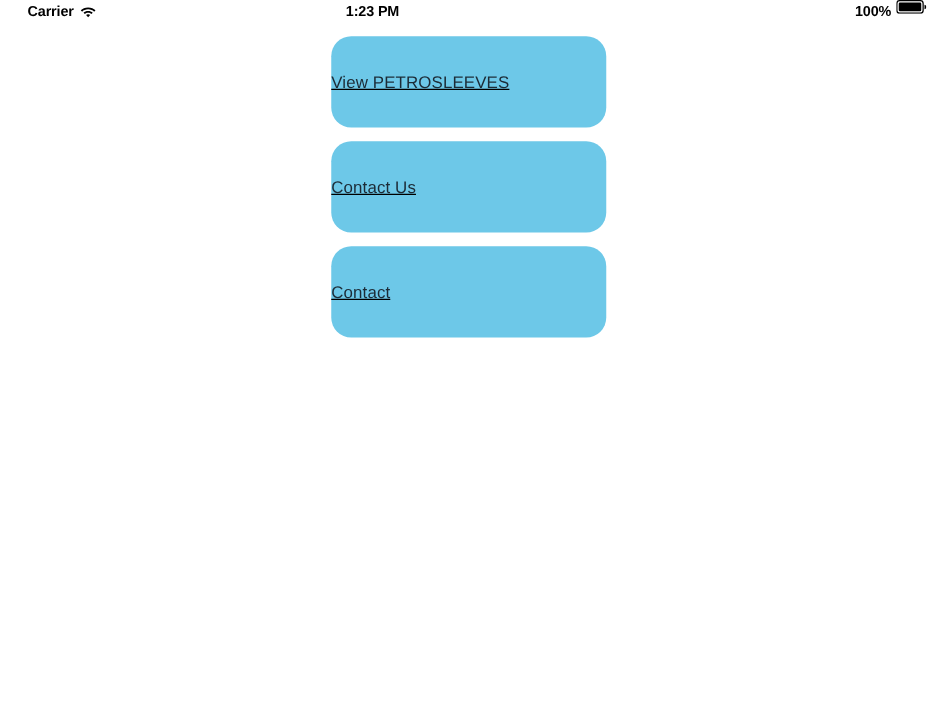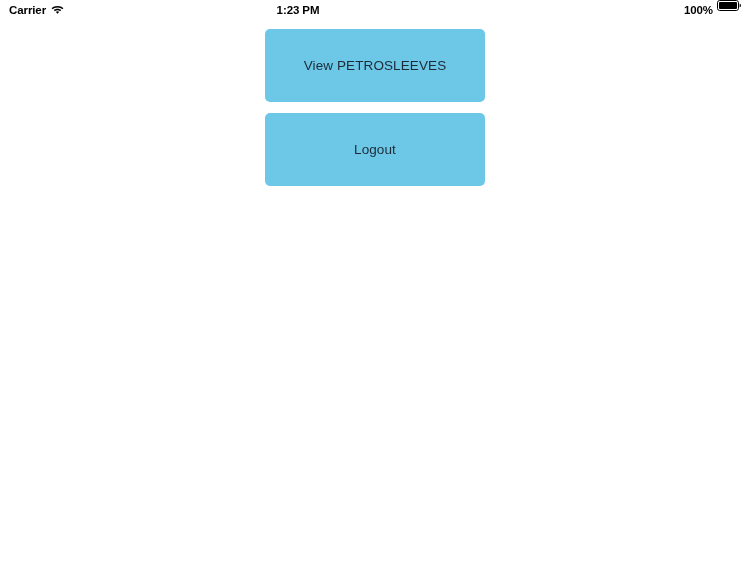--- a/index.html
+++ b/index.html
@@ -24,21 +24,21 @@
     height: 20px;
     display: flex;
     align-items: center;
     color: #000000;
     font-size: 11.5px;
     font-weight: bold;
     letter-spacing: -0.1px;
   }
   .status-left {
     position: absolute;
-    left: 9px;
+    left: 22px;
     top: 0;
     height: 20px;
     display: flex;
     align-items: center;
     gap: 5px;
   }
   .status-center {
     position: absolute;
     left: 0;
     top: 0;
@@ -81,27 +81,27 @@
     width: 220px;
     display: flex;
     flex-direction: column;
     gap: 11px;
   }
   .menu-button {
     width: 220px;
     height: 73px;
     background: #6DC8E8;
     border: none;
-    border-radius: 5px;
+    border-radius: 16px;
     display: flex;
     align-items: center;
-    justify-content: center;
     padding: 0;
     cursor: pointer;
     font-family: "Liberation Sans", sans-serif;
+    text-decoration: underline;
   }
   .menu-button-label {
     color: #1C2B36;
     font-size: 13.5px;
     font-weight: 400;
     letter-spacing: 0.1px;
     text-align: center;
     line-height: 1;
   }
 </style>
@@ -138,18 +138,21 @@
 
 </div>
 
 <div class="button-stack">
 
   <button class="menu-button">
     <span class="menu-button-label">View PETROSLEEVES</span>
   </button>
 
 
+  <button class="menu-button">
+    <span class="menu-button-label">Contact Us</span>
+  </button>
 
   <button class="menu-button">
-    <span class="menu-button-label">Logout</span>
+    <span class="menu-button-label">Contact</span>
   </button>
 
 </div>
 
 </body></html>

